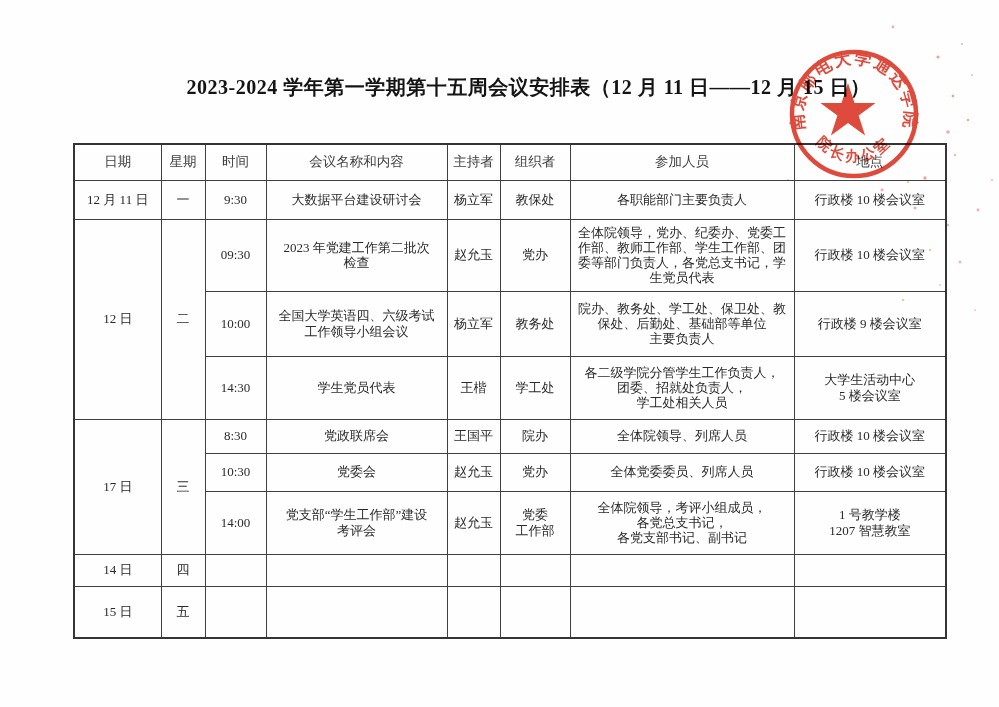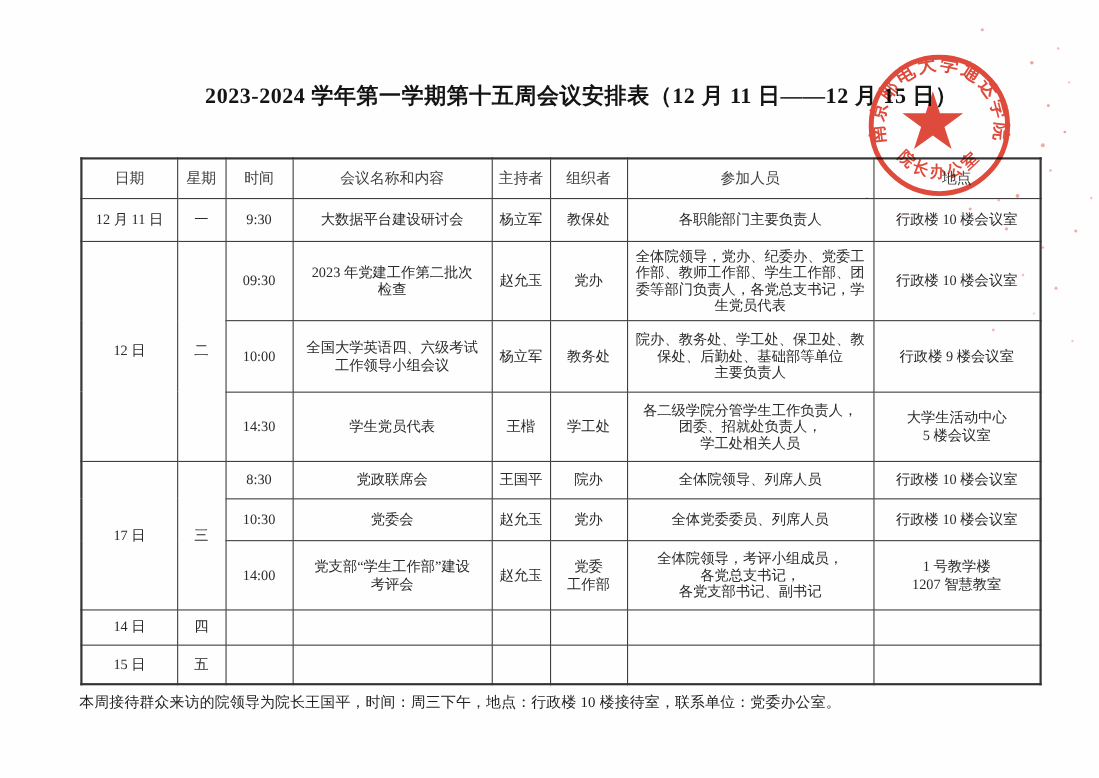--- a/index.html
+++ b/index.html
@@ -169,34 +169,33 @@
       <tr style="height:32px">
         <td>14 日</td>
         <td>四</td>
         <td></td>
         <td></td>
         <td></td>
         <td></td>
         <td></td>
         <td></td>
       </tr>
-      <tr style="height:36px">
+      <tr style="height:52px">
         <td>15 日</td>
         <td>五</td>
         <td></td>
         <td></td>
         <td></td>
         <td></td>
         <td></td>
         <td></td>
       </tr>
     </tbody>
   </table>
 
-  <div class="footer-note">本周接待群众来访的院领导为院长王国平，时间：周三下午，地点：行政楼 10 楼接待室，联系单位：党委办公室。</div>
 
   <svg class="stamp" width="244" height="315" viewBox="-99 -99 244 315" xmlns="http://www.w3.org/2000/svg">
     <defs>
       <path id="sealTopArc" d="M -48 18 A 51 51 0 1 1 48 18" fill="none"></path>
       <path id="sealBottomArc" d="M -38 28 A 47 47 0 0 0 38 28" fill="none"></path>
     </defs>
     <circle cx="0" cy="0" r="62" fill="none" stroke="#dd3a2a" stroke-width="4.5"></circle>
     <polygon transform="translate(-6,-2)" fill="#dd3a2a" points="0,-29 6.5,-9 27.6,-9 10.6,3.4 17.1,23.5 0,11.1 -17.1,23.5 -10.6,3.4 -27.6,-9 -6.5,-9"></polygon>
     <text class="seal-text" fill="#dd3a2a" font-size="16.5" letter-spacing="2.5">
       <textPath href="#sealTopArc" startOffset="50%" text-anchor="middle">南京邮电大学通达学院</textPath>

